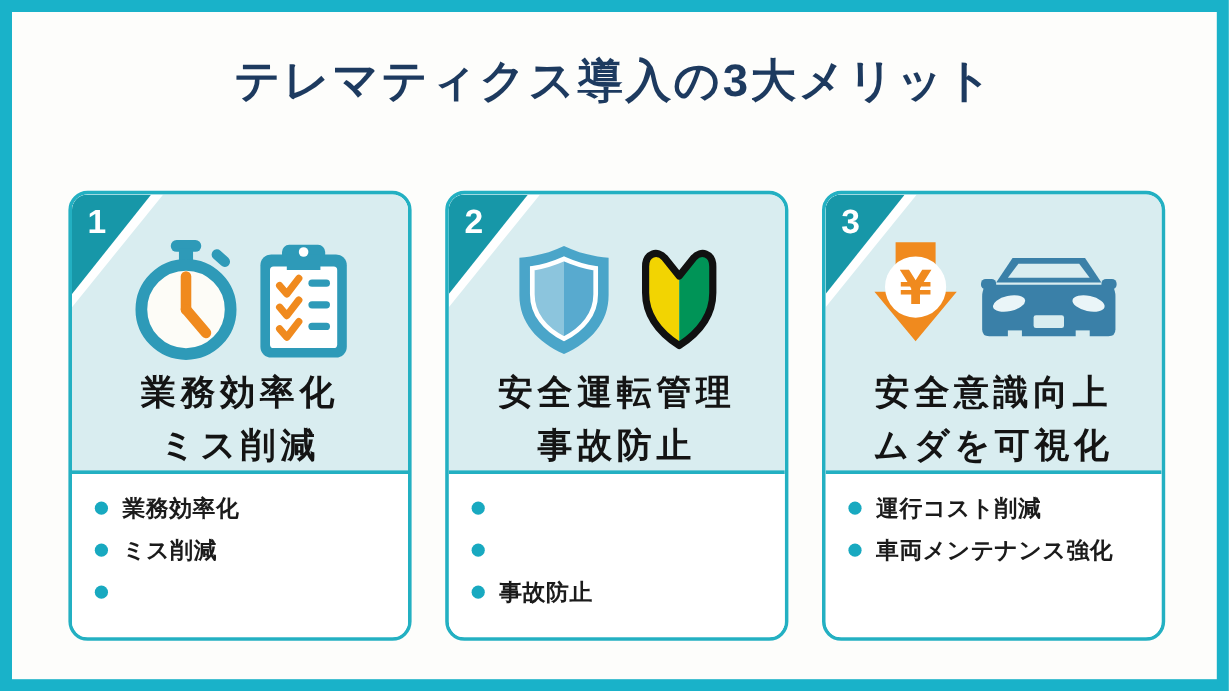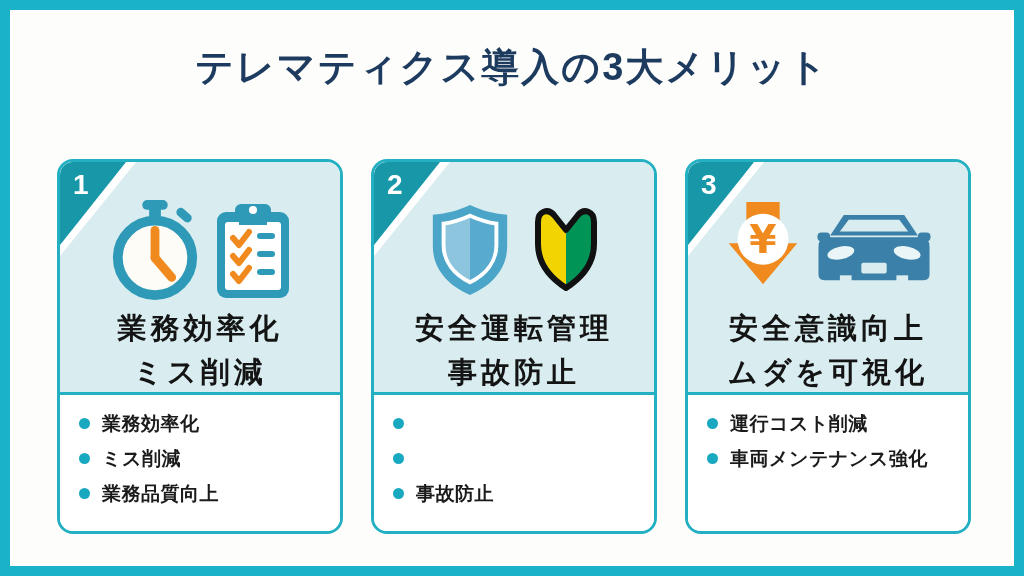--- a/index.html
+++ b/index.html
@@ -150,21 +150,20 @@
       <div class="bullet">
         <span class="dot"></span>
         <span class="bullet-text">業務効率化</span>
       </div>
       <div class="bullet">
         <span class="dot"></span>
         <span class="bullet-text">ミス削減</span>
       </div>
       <div class="bullet">
         <span class="dot"></span>
-        <span class="bullet-text">業務品質向上</span>
       </div>
     </div>
   </div>
 
   <div class="card">
     <div class="card-top">
       <div class="corner">
         <div class="tri-white"></div>
         <div class="tri-teal"></div>
         <div class="corner-number">2</div>

